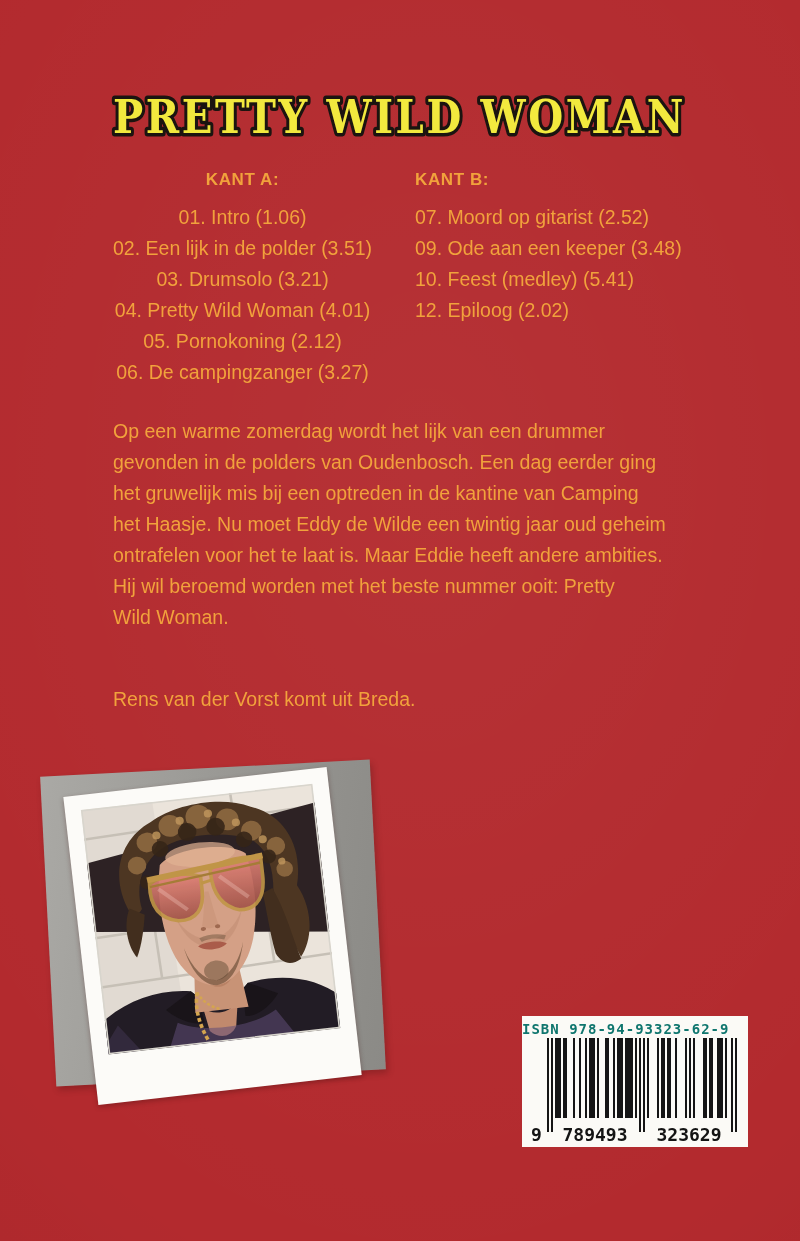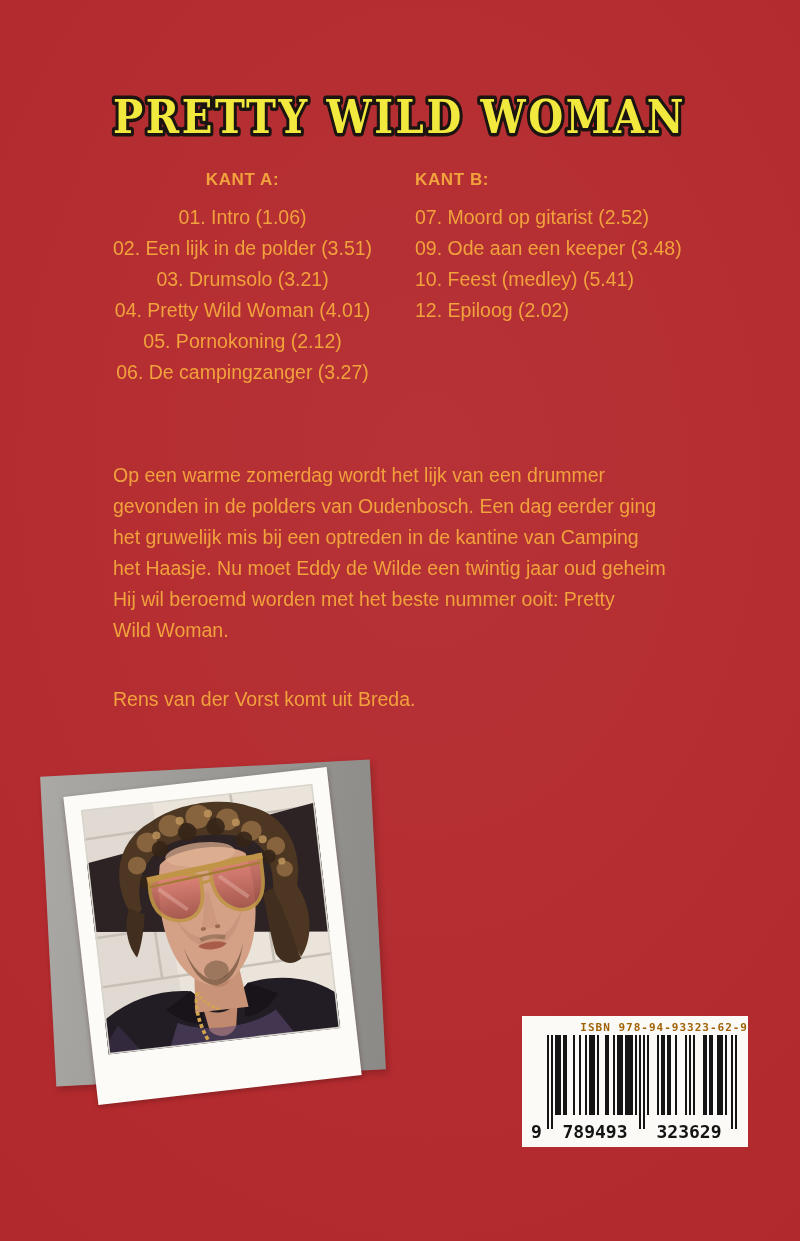--- a/index.html
+++ b/index.html
@@ -14,40 +14,40 @@
   .title-text {
     font-family:"DejaVu Serif", serif; font-weight:bold; font-size:46px;
     fill:#f2e93e; stroke:#1b1410; stroke-width:7px; paint-order:stroke;
     stroke-linejoin:round; letter-spacing:3px;
   }
   .col { position:absolute; top:170px; color:#f1a23c; }
   .col-a { left:113px;text-align:center; } .col-b { left:415px; }
   .col-head { font-size:17px; font-weight:bold; letter-spacing:.6px; }
   .tracks { margin-top:12px; }
   .track { font-size:19.5px; line-height:31px; white-space:nowrap; }
-  .synopsis { position:absolute; left:113px; top:460px; color:#f1a23c; }
+  .synopsis { position:absolute; left:113px; top:416px; color:#f1a23c; }
   .syn-line { font-size:19.5px; line-height:31px; white-space:nowrap; }
   .author { position:absolute; left:113px; top:688px; color:#f1a23c; font-size:19.5px; }
   .photo-backing {
     position:absolute; left:48px; top:768px; width:330px; height:310px;
     background:linear-gradient(100deg,#aaa9a5 0%, #979692 55%, #8b8a86 100%);
     transform:rotate(-3deg); box-shadow:2px 4px 6px rgba(70,15,15,.30);
   }
   .polaroid {
     position:absolute; left:80px; top:781px; width:265px; height:310px;
     background:#fcfbf8; transform:rotate(-6.5deg);
     box-sizing:border-box; padding:15px 16px 0 16px;
     box-shadow:0 2px 5px rgba(60,15,15,.35);
   }
   .portrait { width:233px; height:246px; display:block; }
   .barcode-box { position:absolute; left:522px; top:1016px; width:226px; height:131px; background:#fbfaf6; }
   .isbn-label {
-    text-align:right; margin-top:5px; color:#a16207;
+    text-align:left; margin-top:5px; color:#0f766e;
     font-family:"DejaVu Sans Mono", monospace; font-weight:bold;
-    font-size:11px; letter-spacing:1px; white-space:nowrap;
+    font-size:14px; letter-spacing:1px; white-space:nowrap;
   }
   .ean { display:block; margin:1px auto 0 auto; }
   .bc-digit { font-family:"DejaVu Sans Mono", monospace; font-weight:bold; font-size:18px; fill:#141414; }
   .bar { fill:#151515; }
 </style>
 </head>
 <body>
 
 <div class="cover">
 
@@ -75,20 +75,21 @@
       <div class="track">10. Feest (medley) (5.41)</div>
       <div class="track">12. Epiloog (2.02)</div>
     </div>
   </div>
 
   <div class="synopsis">
     <div class="syn-line">Op een warme zomerdag wordt het lijk van een drummer</div>
     <div class="syn-line">gevonden in de polders van Oudenbosch. Een dag eerder ging</div>
     <div class="syn-line">het gruwelijk mis bij een optreden in de kantine van Camping</div>
     <div class="syn-line">het Haasje. Nu moet Eddy de Wilde een twintig jaar oud geheim</div>
+    <div class="syn-line">ontrafelen voor het te laat is. Maar Eddie heeft andere ambities.</div>
     <div class="syn-line">Hij wil beroemd worden met het beste nummer ooit: Pretty</div>
     <div class="syn-line">Wild Woman.</div>
   </div>
 
   <div class="author">Rens van der Vorst komt uit Breda.</div>
 
   <div class="photo-backing"></div>
 
   <div class="polaroid">
     <svg class="portrait" viewBox="0 0 226 248" preserveAspectRatio="none">

